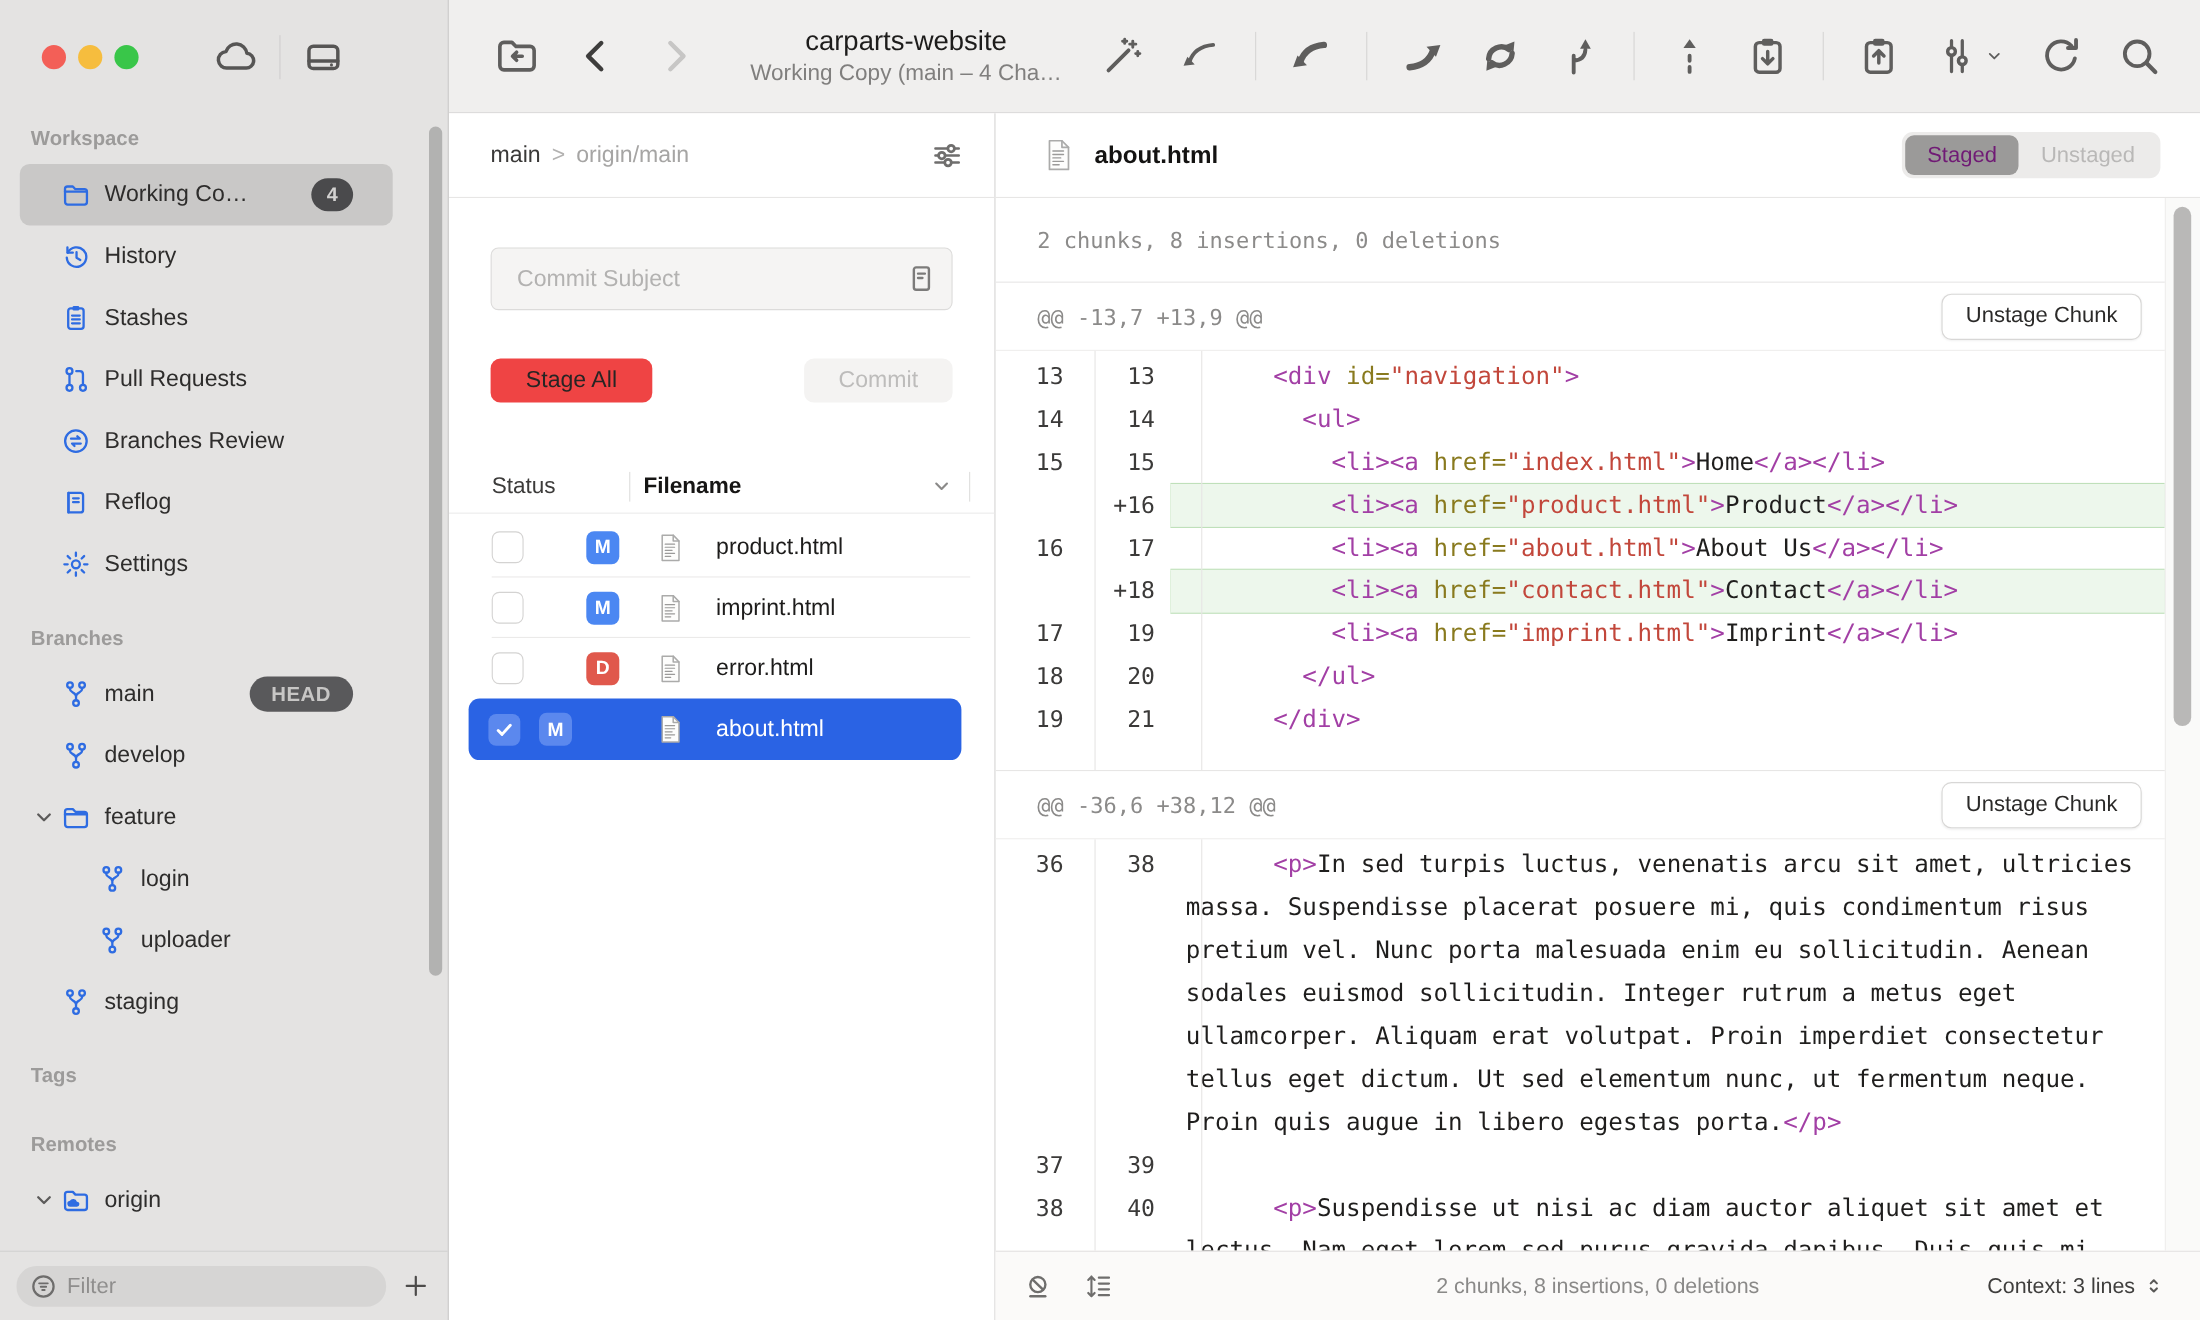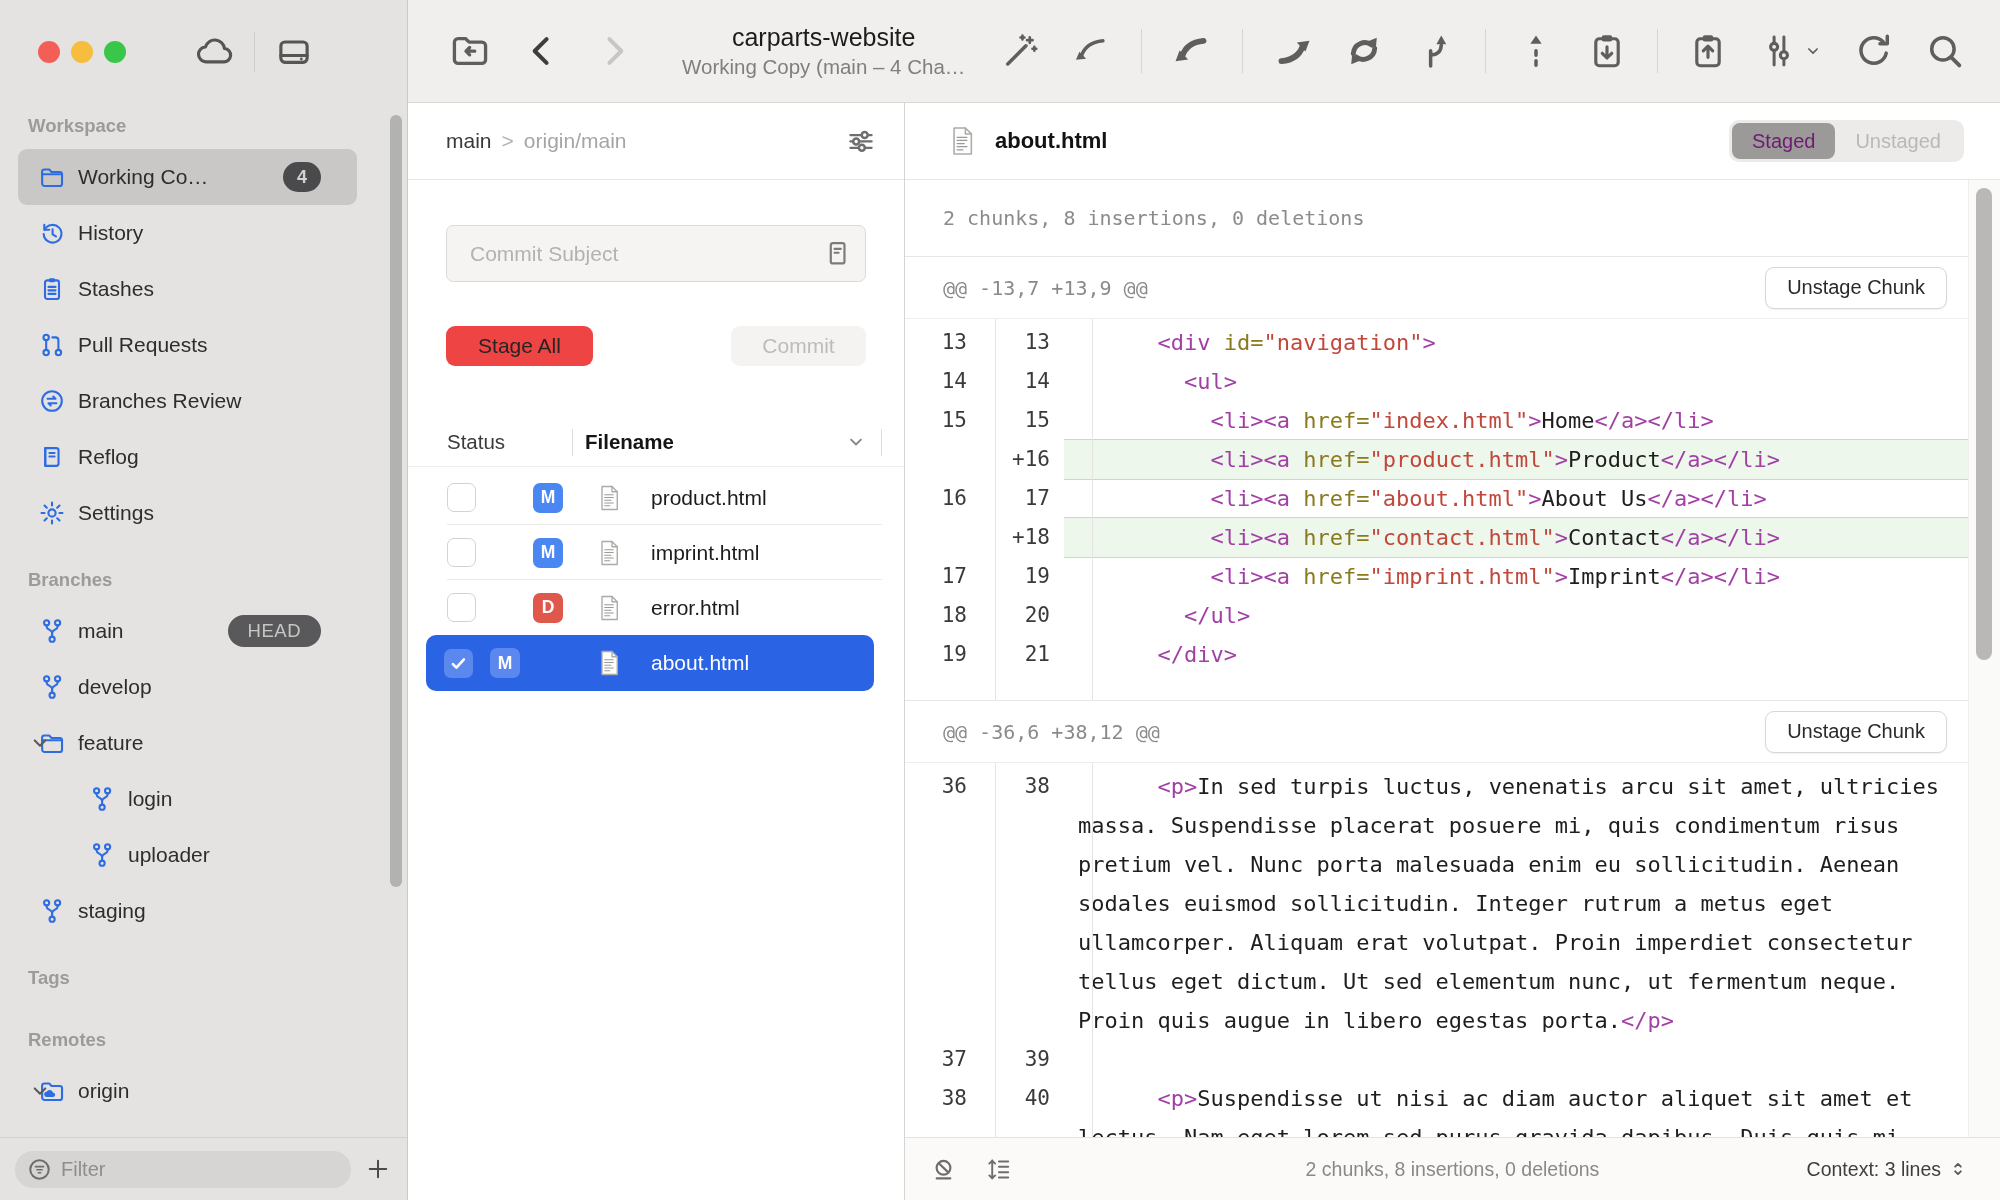--- a/index.html
+++ b/index.html
@@ -16,29 +16,29 @@
   .sidebar{width:408px;min-width:408px;background:#e4e3e2;border-right:1px solid #cbcac9;display:flex;flex-direction:column;position:relative}
   .sb-titlebar{height:103px;display:flex;align-items:center;padding-left:38px;flex-shrink:0}
   .lights{display:flex;gap:11px;align-items:center}
   .light{width:22px;height:22px;border-radius:50%}
   .sb-tb-icons{margin-left:68px;display:flex;align-items:center;color:#565554}
   .sb-tb-icons .ic{width:42px;height:42px}
   .sb-tb-sep{width:1px;height:40px;background:#cfcecd;margin:0 18px}
   .sb-scroll{flex:1;padding-top:12px;overflow:hidden}
   .sb-label{font-size:18.5px;font-weight:bold;color:#9c9b9a;padding:0 0 12px 28px}
   .sb-section{margin-bottom:28px}
-  .sb-row{height:56px;display:flex;align-items:center;margin:0 50px 0 18px;padding-left:20px;border-radius:9px;font-size:21px;color:#2e2d2c;position:relative}
+  .sb-row{height:56px;display:flex;align-items:center;margin:0 50px 0 18px;padding-left:37px;border-radius:9px;font-size:21px;color:#2e2d2c;position:relative}
   .sb-row.indent{padding-left:70px}
   .sb-row.selected{background:#c9c8c7}
   .sb-row .ic{width:28px;height:28px;flex-shrink:0}
   .sb-row .blue{color:var(--accent)}
   .sb-row .lbl{margin-left:12px;white-space:nowrap}
   .expander{position:absolute;left:8px;width:22px;height:22px;color:#5c5b5a}
   .badge-count{margin-left:auto;margin-right:36px;min-width:38px;height:30px;padding:0 10px;border-radius:15px;background:#4a4a4c;color:#d3d2d1;font-size:18px;font-weight:bold;display:flex;align-items:center;justify-content:center}
-  .badge-head{margin-left:auto;margin-right:36px;height:32px;padding:0 20px;border-radius:16px;background:#59595b;color:#c7c6c5;font-size:18.5px;font-weight:normal;letter-spacing:.5px;display:flex;align-items:center}
+  .badge-head{margin-left:auto;margin-right:36px;height:32px;padding:0 20px;border-radius:16px;background:#59595b;color:#c7c6c5;font-size:18.5px;font-weight:bold;letter-spacing:.5px;display:flex;align-items:center}
   .sb-thumb{position:absolute;right:5px;top:115px;height:772px;width:12px;border-radius:6px;background:rgba(110,110,110,.42)}
   .sb-filterbar{height:63px;border-top:1px solid #d2d1d0;display:flex;align-items:center;padding:0 12px 0 15px;gap:10px;flex-shrink:0}
   .filter-wrap{position:relative;flex:1}
   input.filter{width:100%;height:37px;border-radius:18px;border:none;background:#d6d5d4;font-size:20px;color:#4a4a49;padding:0 12px 0 46px;outline:none;font-family:"Liberation Sans",sans-serif}
   input.filter::placeholder{color:#8f8e8d}
   .filter-ic{position:absolute;left:11px;top:5px;width:27px;height:27px;color:#6e6d6c}
   .plus-btn{width:34px;height:34px;color:#4c4b4a;display:flex;align-items:center;justify-content:center}
   .plus-btn .ic{width:30px;height:30px;stroke-width:1.6}
 
   

